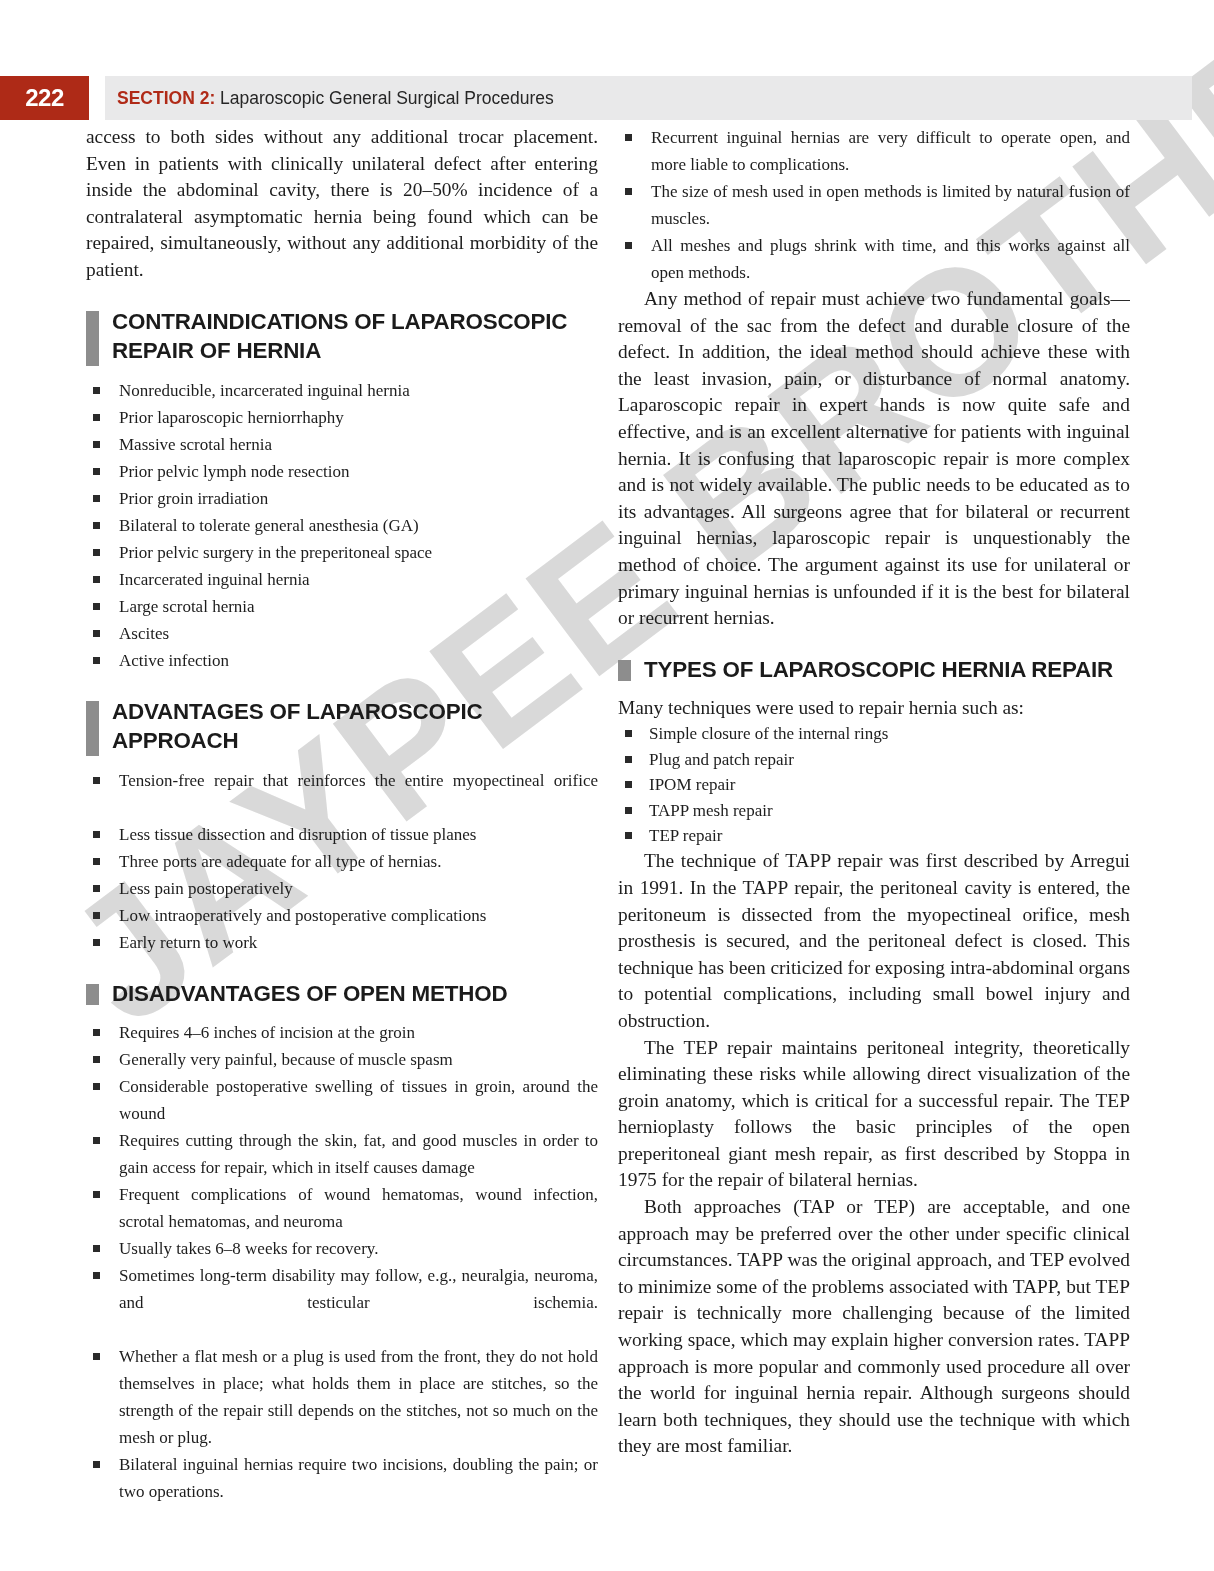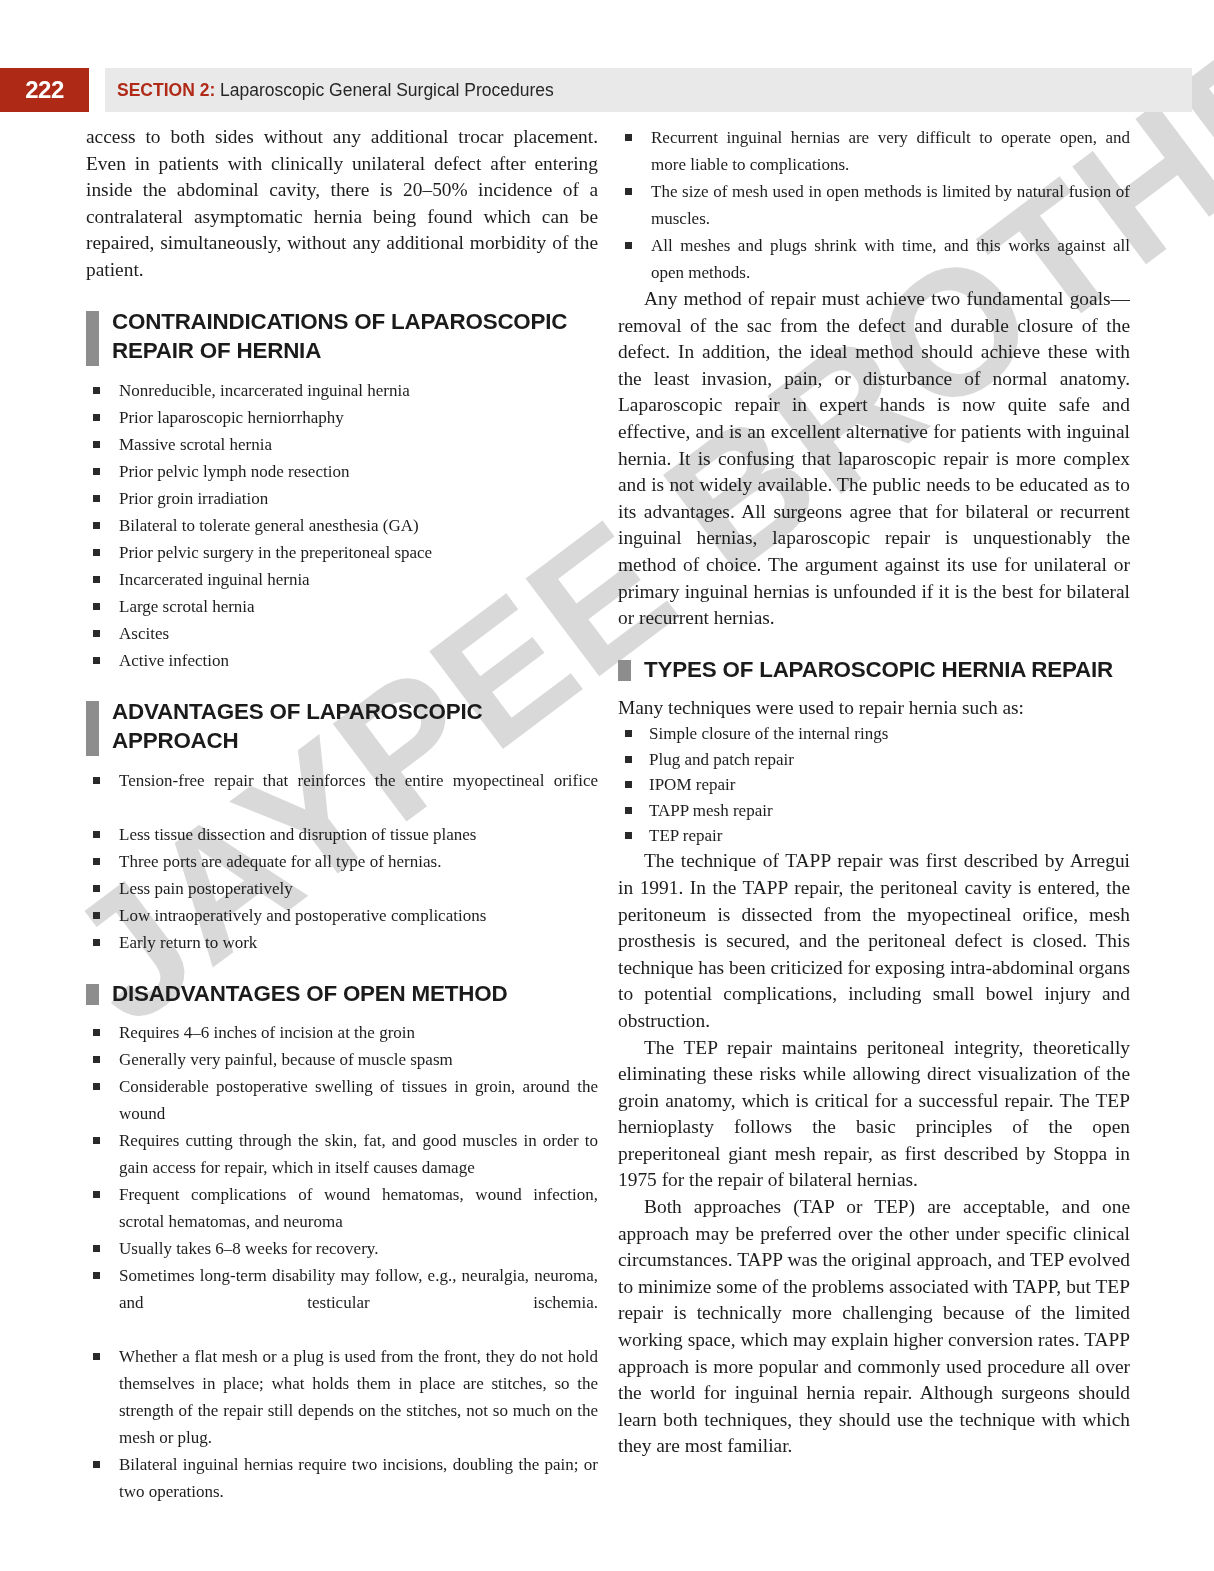--- a/index.html
+++ b/index.html
@@ -31,21 +31,21 @@
     color:#cfcfcf;
     opacity:.78;
     white-space:nowrap;
     transform:rotate(-37deg);
     transform-origin:0 0;
   }
 
   
   #running-head{
     position:absolute;
-    left:0;top:68px;
+    left:0;top:76px;
     width:1192px;height:44px;
     z-index:3;
   }
   #page-number-box{
     position:absolute;
     left:0;top:0;
     width:89px;height:44px;
     background:#ae2a17;
     display:flex;align-items:center;justify-content:center;
   }

